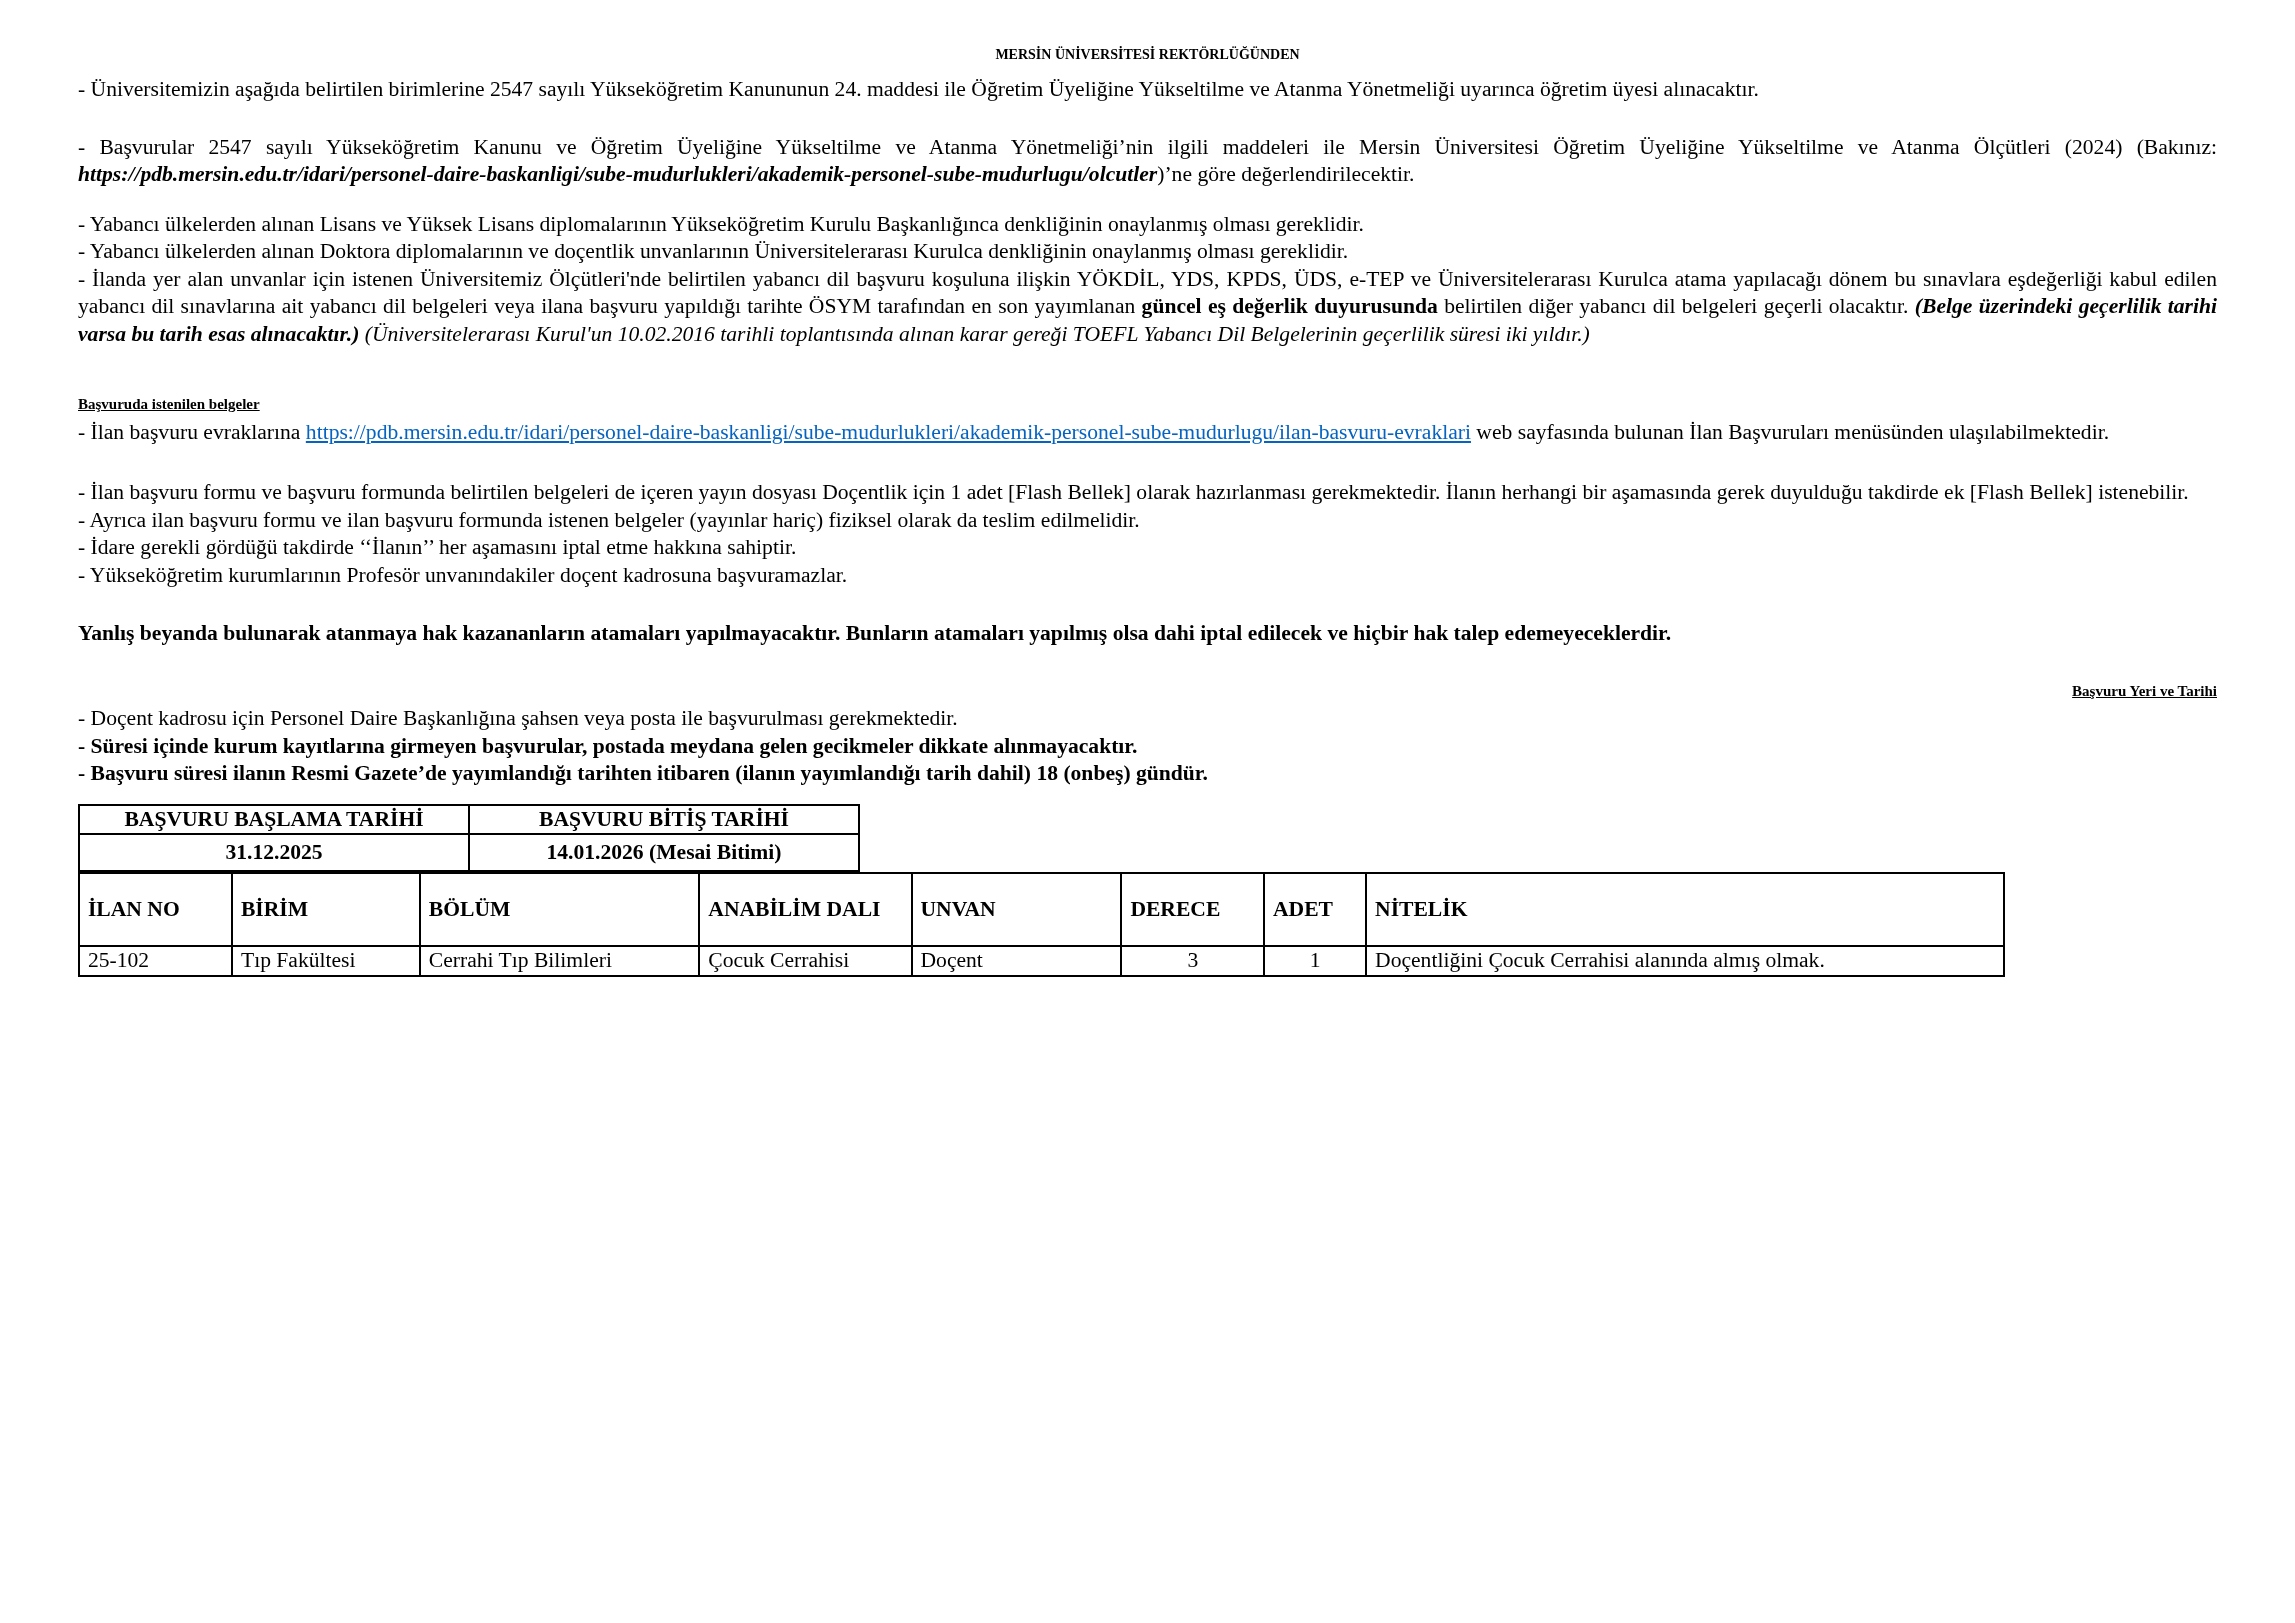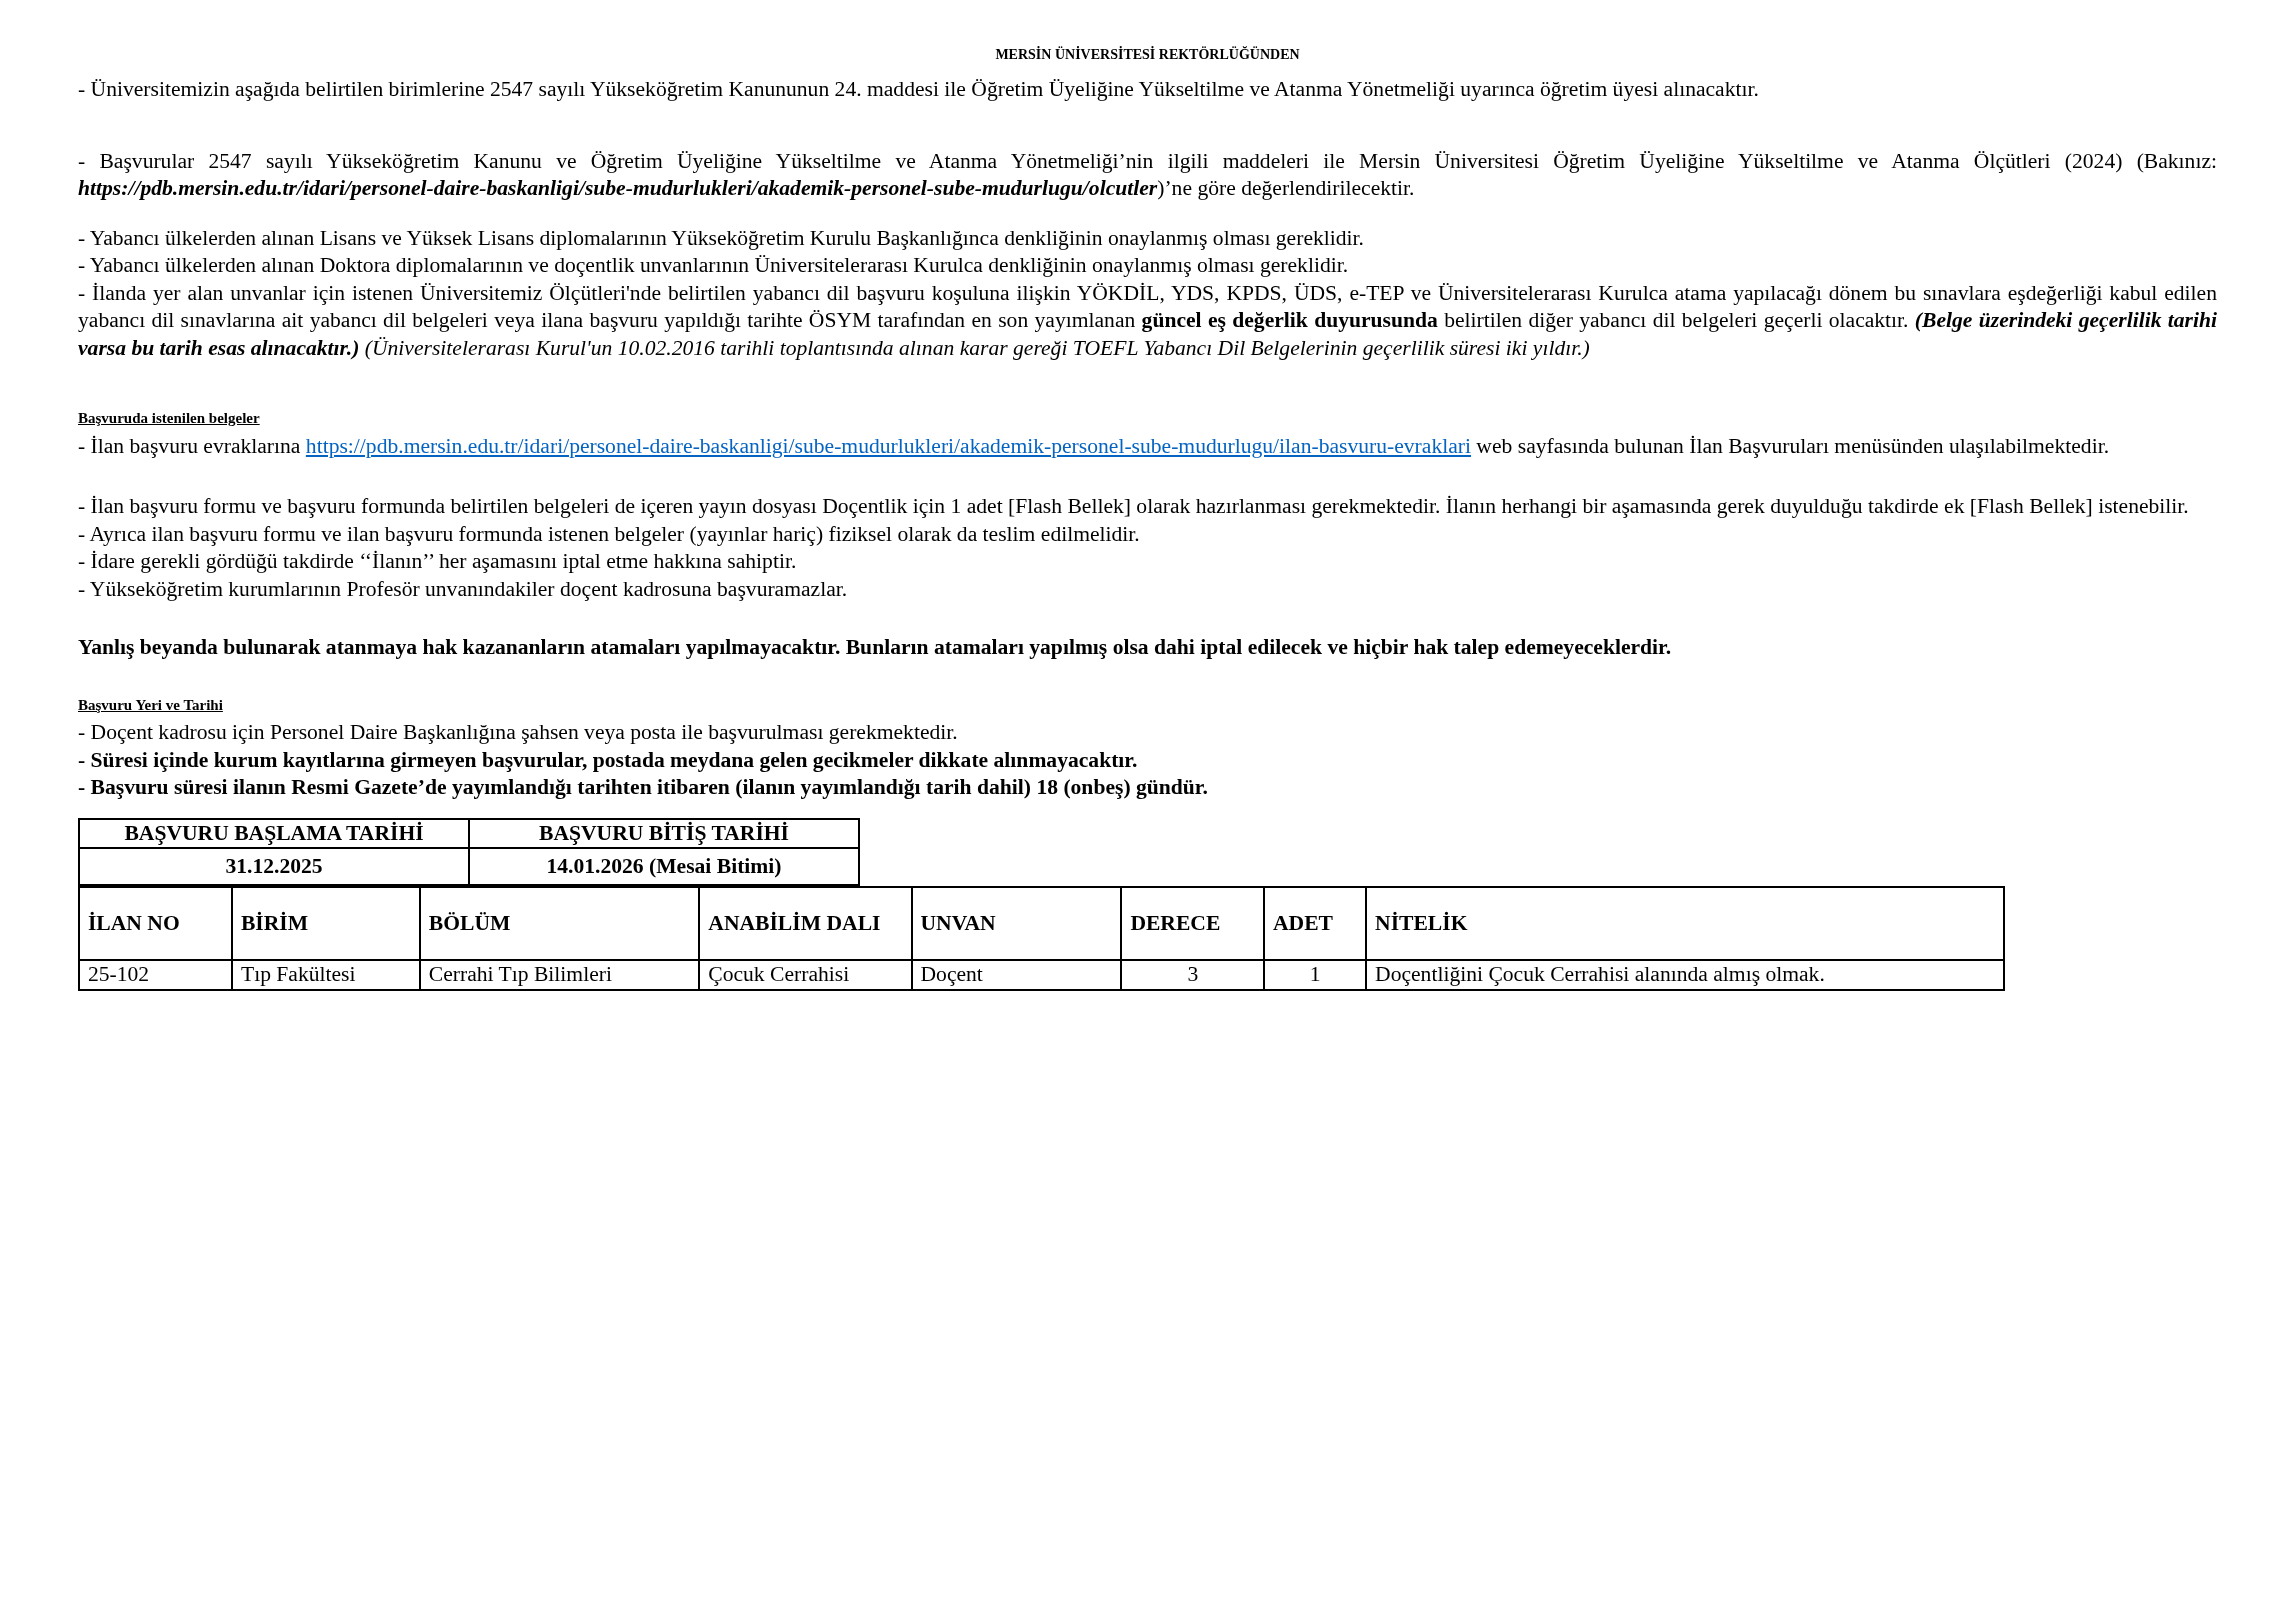--- a/index.html
+++ b/index.html
@@ -26,26 +26,26 @@
   .it { font-style: italic; }
   .bi { font-weight: bold; font-style: italic; }
   .heading {
     font-size: 15px;
     line-height: 27.5px;
     font-weight: bold;
     text-decoration: underline;
   }
   .link { color: #0563C1; text-decoration: underline; cursor: pointer; }
 
-  .mt-para2    { margin-top: 44px; }
+  .mt-para2    { margin-top: 30px; }
   .mt-rules    { margin-top: 22px; }
   .mt-docs     { margin-top: 43px; }
   .mt-d2       { margin-top: 33px; }
   .mt-warn     { margin-top: 31px; }
-  .mt-app      { margin-top: 30px; }
+  .mt-app      { margin-top: 30px; text-align: right; }
 
   table { border-collapse: collapse; background: #ffffff; }
   th, td { border: 2px solid #000000; }
 
   .t1 { margin-top: 15.7px; width: 780px; table-layout: fixed; }
   .t1 th, .t1 td { text-align: center; font-weight: bold; vertical-align: middle; padding: 0 5.2px; }
   .t1 th { height: 26px; }
   .t1 td { height: 37px; }
 
   .t2 { width: 1927px; table-layout: fixed; }

